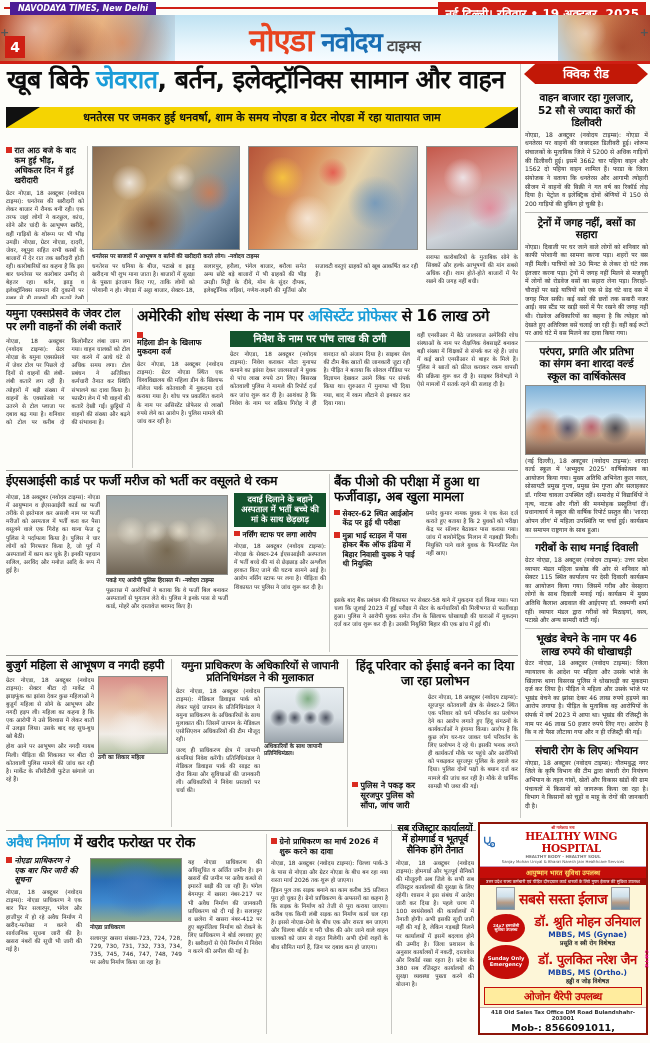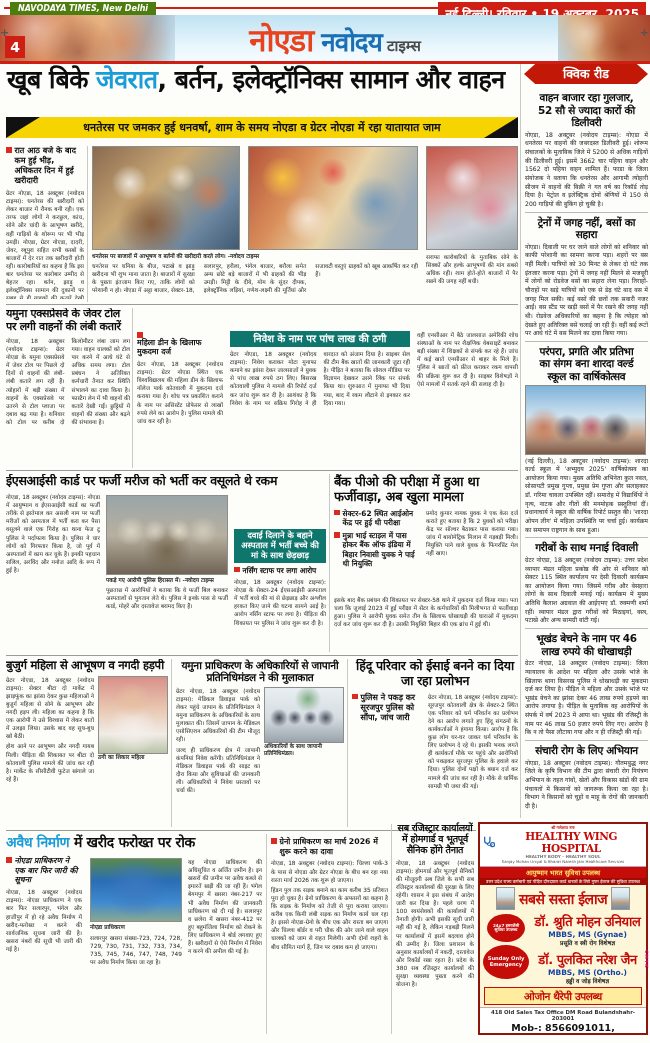--- a/index.html
+++ b/index.html
@@ -2,46 +2,46 @@
 <html><head>
 <meta charset="utf-8">
 <style>
   html,body{margin:0;padding:0;background:#dedede;font-family:"DejaVu Sans","Liberation Sans",sans-serif;}
   .page{position:relative;width:650px;height:1043px;margin:0 auto;background:#fdfdf9;overflow:hidden;}
   .abs{position:absolute;}
   .vr{position:absolute;width:1px;background:#c8c8c4;}
   .hrule{position:absolute;height:1px;background:#9a9a96;}
   
   .topline{position:absolute;left:4px;right:4px;top:7px;height:2px;background:#cf1f14;}
-  .edition{position:absolute;left:10px;top:2px;background:#4d7c0f;color:#fff;font-size:8px;font-weight:bold;font-style:italic;padding:2px 8px;text-align:right;}
+  .edition{position:absolute;left:10px;top:2px;background:#4c1d95;color:#fff;font-size:8px;font-weight:bold;font-style:italic;padding:2px 8px;text-align:right;}
   .datebox{position:absolute;right:4px;top:2px;background:#cf1f14;color:#fff;font-size:12px;font-weight:bold;padding:2.5px 7px;}
   .mastband{position:absolute;left:0;top:15px;width:650px;height:46px;background:linear-gradient(180deg,#bfe2f2,#eaf7fd 70%,#f6fbff);}
   .mastph{position:absolute;top:15px;height:46px;}
   .mast-title{position:absolute;left:170px;right:150px;top:18px;text-align:center;white-space:nowrap;}
   .mt1{font-size:31px;font-weight:bold;color:#e8431f;letter-spacing:-1px;}
   .mt2{font-size:26px;font-weight:bold;color:#1a6fb5;letter-spacing:-1px;}
   .mt3{font-size:15px;font-weight:bold;color:#4a4a4a;}
   .pageno{position:absolute;left:5px;top:36px;width:20px;height:22px;background:#cf1f14;color:#fff;font-size:14px;font-weight:bold;text-align:center;line-height:22px;}
   .mainrule{position:absolute;left:0;top:61px;width:650px;height:3px;background:#cf1f14;}
   .regmark{position:absolute;color:#555;font-size:11px;font-weight:bold;}
   
   .leadhead{position:absolute;left:7px;top:66px;width:512px;font-size:25px;font-weight:bold;color:#0d0d0d;line-height:1.12;letter-spacing:-0.5px;}
   .leadblue{color:#1a9cd8;}
-  .strap{position:absolute;left:6px;top:117px;width:512px;height:21px;background:#f5d402;color:#111;font-size:11px;font-weight:bold;text-align:center;line-height:21px;overflow:hidden;}
+  .strap{position:absolute;left:6px;top:107px;width:512px;height:21px;background:#f5d402;color:#111;font-size:11px;font-weight:bold;text-align:center;line-height:21px;overflow:hidden;}
   .strap:before{content:"";position:absolute;left:0;top:0;border-top:21px solid #111;border-right:34px solid transparent;}
   .strap:after{content:"";position:absolute;right:0;bottom:0;border-bottom:21px solid #111;border-left:34px solid transparent;}
   .straptxt{position:relative;z-index:2;padding:0 40px;}
   
   .ribbon{position:absolute;left:524px;top:64px;width:124px;height:20px;background:#c21807;color:#fff;font-size:12.5px;font-weight:bold;text-align:center;line-height:20px;clip-path:polygon(0 50%,9% 0,91% 0,100% 50%,91% 100%,9% 100%);}
   .bts{font-size:5.8px;line-height:1.4;text-align:justify;color:#1d1d1d;overflow:hidden;}
   .cap{font-size:5.7px;font-weight:bold;color:#2e2e2e;line-height:1.2;}
   .sq{display:inline-block;width:5.5px;height:5.5px;background:#d92b21;margin-right:3px;flex:0 0 auto;margin-top:1px;}
   .bhead{font-weight:bold;color:#111;line-height:1.25;display:flex;align-items:flex-start;}
   .hd{font-weight:bold;color:#0d0d0d;line-height:1.18;letter-spacing:-0.3px;}
-  .redbox{background:#0f766e;color:#fff;font-weight:bold;text-align:center;line-height:1.2;padding:2px 3px;}
+  .redbox{background:#14532d;color:#fff;font-weight:bold;text-align:center;line-height:1.2;padding:2px 3px;}
   .cols2{column-count:2;column-gap:7px;}
   .cols3{column-count:3;column-gap:9px;}
   .ph{position:absolute;border:1px solid #8d8d89;box-sizing:border-box;}
   .phf{border:1px solid #8d8d89;box-sizing:border-box;}
   
   .qr{position:absolute;left:525px;top:90px;width:123px;height:728px;overflow:hidden;}
   .qr-art{border-bottom:1px solid #b9b9b5;padding-bottom:3px;margin-bottom:3px;}
   .qr-head{font-size:10.5px;font-weight:bold;color:#0d0d0d;text-align:center;line-height:1.2;margin:1px 8px 2px;letter-spacing:-0.3px;}
   .qr-body{font-size:6.1px;line-height:1.42;text-align:justify;color:#1d1d1d;}
   
@@ -167,20 +167,21 @@
   <div class="abs bts" style="left:426px;top:253px;width:92px;height:49px;">सराफा कारोबारियों के मुताबिक सोने के सिक्कों और हल्के आभूषणों की मांग सबसे अधिक रही। शाम होते-होते बाजारों में पैर रखने की जगह नहीं बची।</div>
   <div class="vr" style="left:87px;top:146px;height:156px;"></div>
   <div class="hrule" style="left:6px;top:304px;width:512px;"></div>
 
   <div class="abs" style="left:6px;top:308px;width:124px;height:160px;overflow:hidden;">
     <div class="hd" style="font-size:11px;">यमुना एक्सप्रेसवे के जेवर टोल पर लगी वाहनों की लंबी कतारें</div>
     <div class="bts cols2" style="margin-top:3px;height:126px;">नोएडा, 18 अक्टूबर (नवोदय टाइम्स): ग्रेटर नोएडा के यमुना एक्सप्रेसवे में जेवर टोल पर पिछले दो दिनों से वाहनों की लंबी-लंबी कतारें लग रही हैं। त्योहारों में बड़ी संख्या में वाहनों के एक्सप्रेसवे पर उतरने से टोल प्लाजा पर दबाव बढ़ गया है। शनिवार को टोल पर करीब दो किलोमीटर लंबा जाम लग गया। वाहन चालकों को टोल पार करने में आधे घंटे से अधिक समय लगा। टोल प्रबंधन ने अतिरिक्त कर्मचारी तैनात कर स्थिति संभालने का दावा किया है। फास्टैग लेन में भी वाहनों की कतारें देखी गईं। छुट्टियों में वाहनों की संख्या और बढ़ने की संभावना है।</div>
   </div>
   <div class="vr" style="left:132px;top:308px;height:160px;"></div>
   <div class="abs" style="left:137px;top:308px;width:381px;height:160px;overflow:hidden;">
+    <div class="hd" style="font-size:15px;white-space:nowrap;"><span>अमेरिकी शोध संस्था के नाम पर </span><span class="leadblue">असिस्टेंट प्रोफेसर</span><span> से 16 लाख ठगे</span></div>
     <div class="abs" style="left:0;top:23px;width:86px;">
       <div class="bhead" style="font-size:7.8px;flex-direction:column;">
           <span class="sq"></span>
           <span>महिला डीन के खिलाफ मुकदमा दर्ज</span>
         </div>
       <div class="bts" style="margin-top:3px;height:110px;">ग्रेटर नोएडा, 18 अक्टूबर (नवोदय टाइम्स): ग्रेटर नोएडा स्थित एक विश्वविद्यालय की महिला डीन के खिलाफ नॉलेज पार्क कोतवाली में मुकदमा दर्ज कराया गया है। शोध पत्र प्रकाशित कराने के नाम पर असिस्टेंट प्रोफेसर से लाखों रुपये लेने का आरोप है। पुलिस मामले की जांच कर रही है।</div>
     </div>
     <div class="abs" style="left:93px;top:23px;width:180px;">
       <div class="redbox" style="font-size:10px;">निवेश के नाम पर पांच लाख की ठगी</div>
       <div class="bts cols2" style="margin-top:3px;height:116px;">ग्रेटर नोएडा, 18 अक्टूबर (नवोदय टाइम्स): निवेश कराकर मोटा मुनाफा कमाने का झांसा देकर जालसाजों ने युवक से पांच लाख रुपये ठग लिए। बिसरख कोतवाली पुलिस ने मामले की रिपोर्ट दर्ज कर जांच शुरू कर दी है। आशंका है कि निवेश के नाम पर सक्रिय गिरोह ने ही वारदात को अंजाम दिया है। साइबर सेल की टीम बैंक खातों की जानकारी जुटा रही है। पीड़ित ने बताया कि सोशल मीडिया पर विज्ञापन देखकर उसने लिंक पर संपर्क किया था। शुरुआत में मुनाफा भी दिया गया, बाद में रकम लौटाने से इनकार कर दिया गया।</div>
@@ -194,21 +195,21 @@
     <div class="abs bts" style="left:0;top:19px;width:94px;height:158px;">नोएडा, 18 अक्टूबर (नवोदय टाइम्स): नोएडा में आयुष्मान व ईएसआईसी कार्ड का फर्जी तरीके से इस्तेमाल कर असली नाम पर फर्जी मरीजों को अस्पताल में भर्ती करा कर पैसा वसूलने वाले एक गिरोह का थाना फेज टू पुलिस ने पर्दाफाश किया है। पुलिस ने चार लोगों को गिरफ्तार किया है, जो पूर्व में अस्पतालों में काम कर चुके हैं। इनकी पहचान सलिल, अरविंद और मनोज आदि के रूप में हुई है।</div>
     <div class="phf abs" style="left:100px;top:21px;width:122px;height:80px;background:
         radial-gradient(circle at 20% 45%, rgba(220,215,200,.9), transparent 14%),
         radial-gradient(circle at 40% 45%, rgba(215,210,195,.9), transparent 14%),
         radial-gradient(circle at 60% 45%, rgba(225,218,200,.9), transparent 14%),
         radial-gradient(circle at 80% 45%, rgba(210,205,190,.9), transparent 14%),
         radial-gradient(circle at 50% 70%, rgba(110,95,70,.8), transparent 30%),
         linear-gradient(180deg,#9aa5a8 0%,#b8b0a0 50%,#6e6354 100%);"></div>
     <div class="abs cap" style="left:100px;top:103px;width:122px;">पकड़े गए आरोपी पुलिस हिरासत में। -नवोदय टाइम्स</div>
     <div class="abs bts" style="left:100px;top:112px;width:122px;height:64px;">पूछताछ में आरोपियों ने बताया कि वे फर्जी बिल बनाकर अस्पतालों से भुगतान लेते थे। पुलिस ने इनके पास से फर्जी कार्ड, मोहरें और दस्तावेज बरामद किए हैं।</div>
-    <div class="abs" style="left:228px;top:19px;width:92px;margin-top:36px;">
+    <div class="abs" style="left:228px;top:19px;width:92px;">
       <div class="redbox" style="font-size:8.3px;">दवाई दिलाने के बहाने अस्पताल में भर्ती बच्चे की मां के साथ छेड़छाड़</div>
       <div class="bhead" style="font-size:7.3px;margin-top:3px;">
           <span class="sq"></span>
           <span>नर्सिंग स्टाफ पर लगा आरोप</span>
         </div>
       <div class="bts" style="margin-top:3px;height:104px;">नोएडा, 18 अक्टूबर (नवोदय टाइम्स): नोएडा के सेक्टर-24 ईएसआईसी अस्पताल में भर्ती बच्चे की मां से छेड़छाड़ और अश्लील हरकत किए जाने की घटना सामने आई है। आरोप नर्सिंग स्टाफ पर लगा है। पीड़िता की शिकायत पर पुलिस ने जांच शुरू कर दी है।</div>
     </div>
   </div>
   <div class="vr" style="left:329px;top:474px;height:178px;"></div>
   <div class="abs" style="left:334px;top:474px;width:184px;height:178px;overflow:hidden;">
@@ -258,21 +259,21 @@
             linear-gradient(180deg,#e8eef2 0%,#d6dde2 55%,#9aa3ab 100%);"></div>
         <div class="cap">अधिकारियों के साथ जापानी प्रतिनिधिमंडल।</div>
       </div>
       <div class="bts">ग्रेटर नोएडा, 18 अक्टूबर (नवोदय टाइम्स): मेडिकल डिवाइस पार्क को लेकर पहुंचे जापान के प्रतिनिधिमंडल ने यमुना प्राधिकरण के अधिकारियों के साथ मुलाकात की। जिसमें जापान के मेडिकल एसोसिएशन अधिकारियों की टीम मौजूद रही।</div>
       <div class="bts" style="margin-top:2px;">जल्द ही प्राधिकरण क्षेत्र में जापानी कंपनियां निवेश करेंगी। प्रतिनिधिमंडल ने मेडिकल डिवाइस पार्क की साइट का दौरा किया और सुविधाओं की जानकारी ली। अधिकारियों ने निवेश प्रस्तावों पर चर्चा की।</div>
     </div>
   </div>
   <div class="vr" style="left:347px;top:659px;height:168px;"></div>
   <div class="abs" style="left:352px;top:659px;width:166px;height:168px;overflow:hidden;">
     <div class="hd" style="font-size:12.5px;text-align:center;">हिंदू परिवार को ईसाई बनने का दिया जा रहा प्रलोभन</div>
-    <div style="display:flex;gap:0;margin-top:4px;">
+    <div style="display:flex;gap:0;margin-top:4px;align-items:flex-end;">
       <div style="width:76px;">
         <div class="bhead" style="font-size:8px;">
             <span class="sq"></span>
             <span>पुलिस ने पकड़ कर सूरजपुर पुलिस को सौंपा, जांच जारी</span>
           </div>
       </div>
       <div class="bts" style="flex:1;height:118px;">ग्रेटर नोएडा, 18 अक्टूबर (नवोदय टाइम्स): सूरजपुर कोतवाली क्षेत्र के सेक्टर-2 स्थित एक परिवार को धर्म परिवर्तन का प्रलोभन देने का आरोप लगाते हुए हिंदू संगठनों के कार्यकर्ताओं ने हंगामा किया। आरोप है कि कुछ लोग घर-घर जाकर धर्म परिवर्तन के लिए प्रलोभन दे रहे थे। इसकी भनक लगते ही कार्यकर्ता मौके पर पहुंचे और आरोपियों को पकड़कर सूरजपुर पुलिस के हवाले कर दिया। पुलिस दोनों पक्षों के बयान दर्ज कर मामले की जांच कर रही है। मौके से धार्मिक सामग्री भी जब्त की गई।</div>
     </div>
   </div>
   <div class="hrule" style="left:6px;top:830px;width:470px;"></div>

